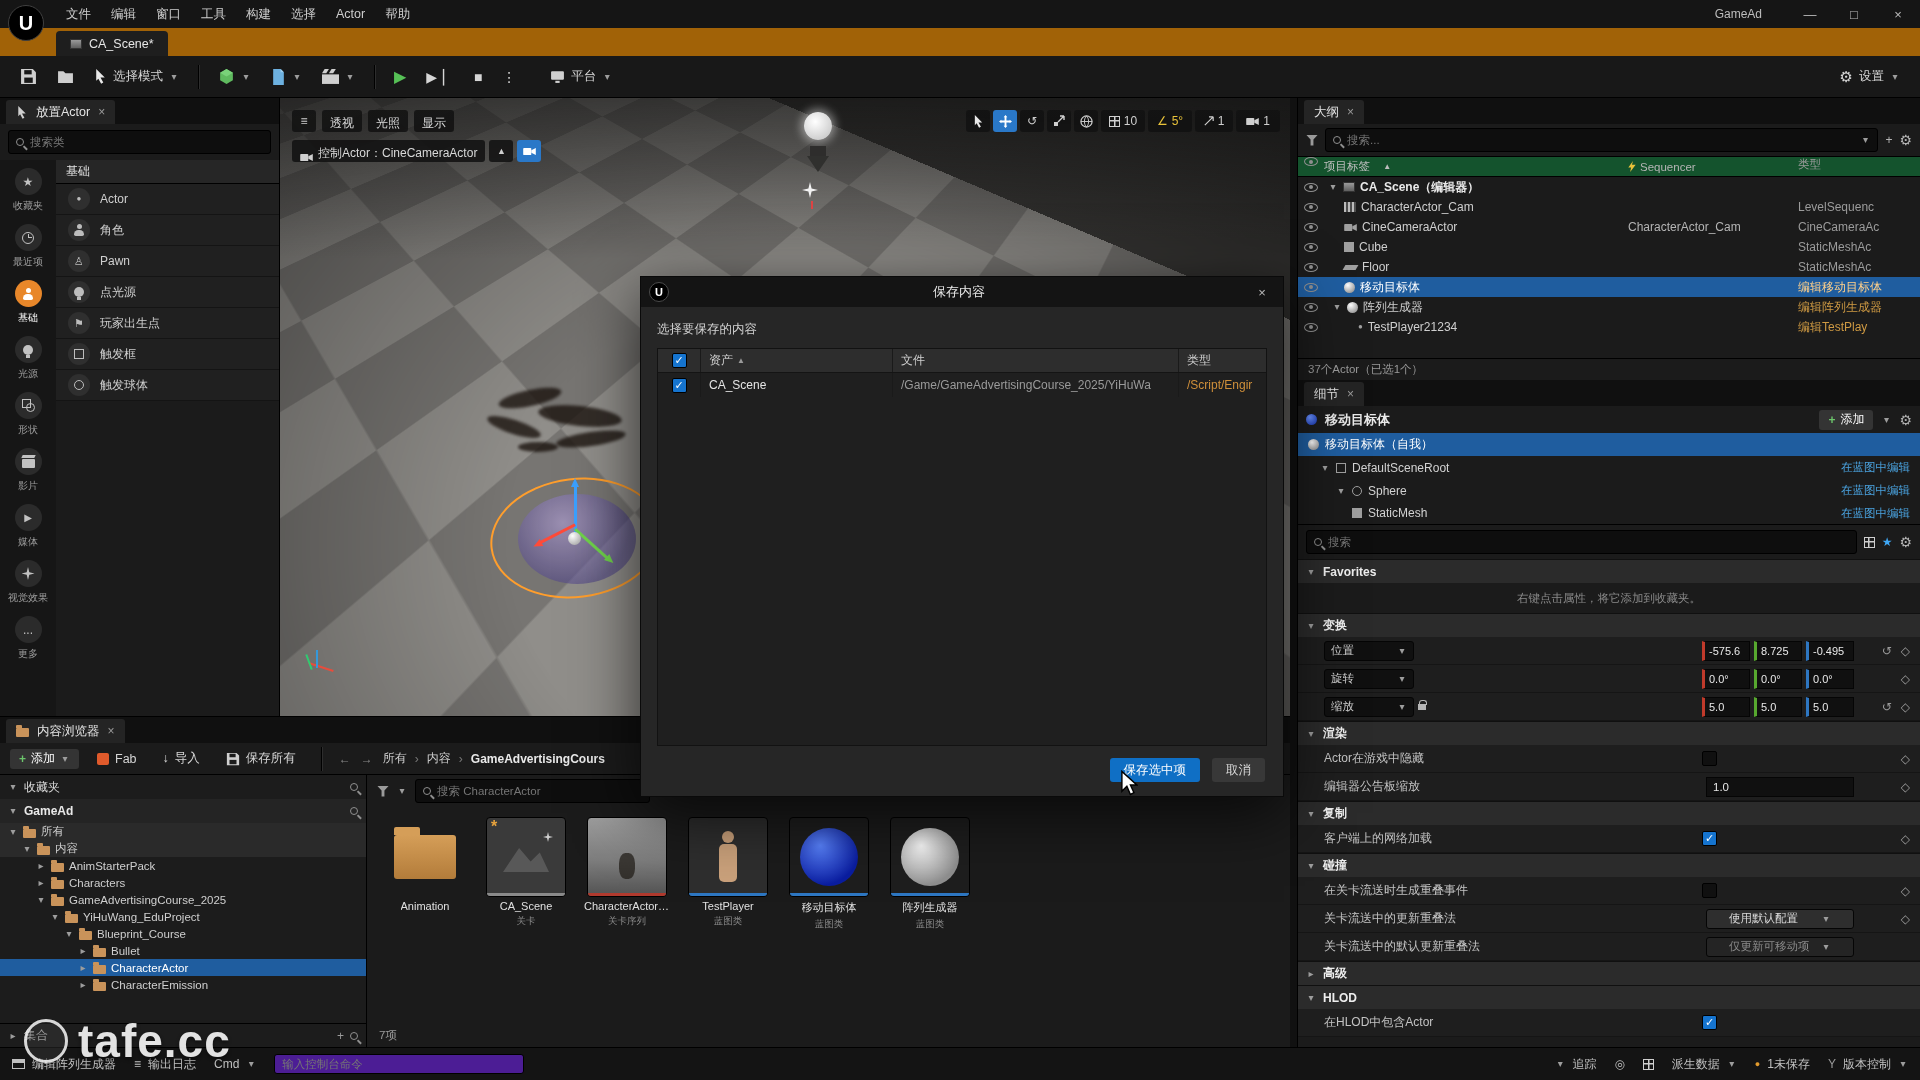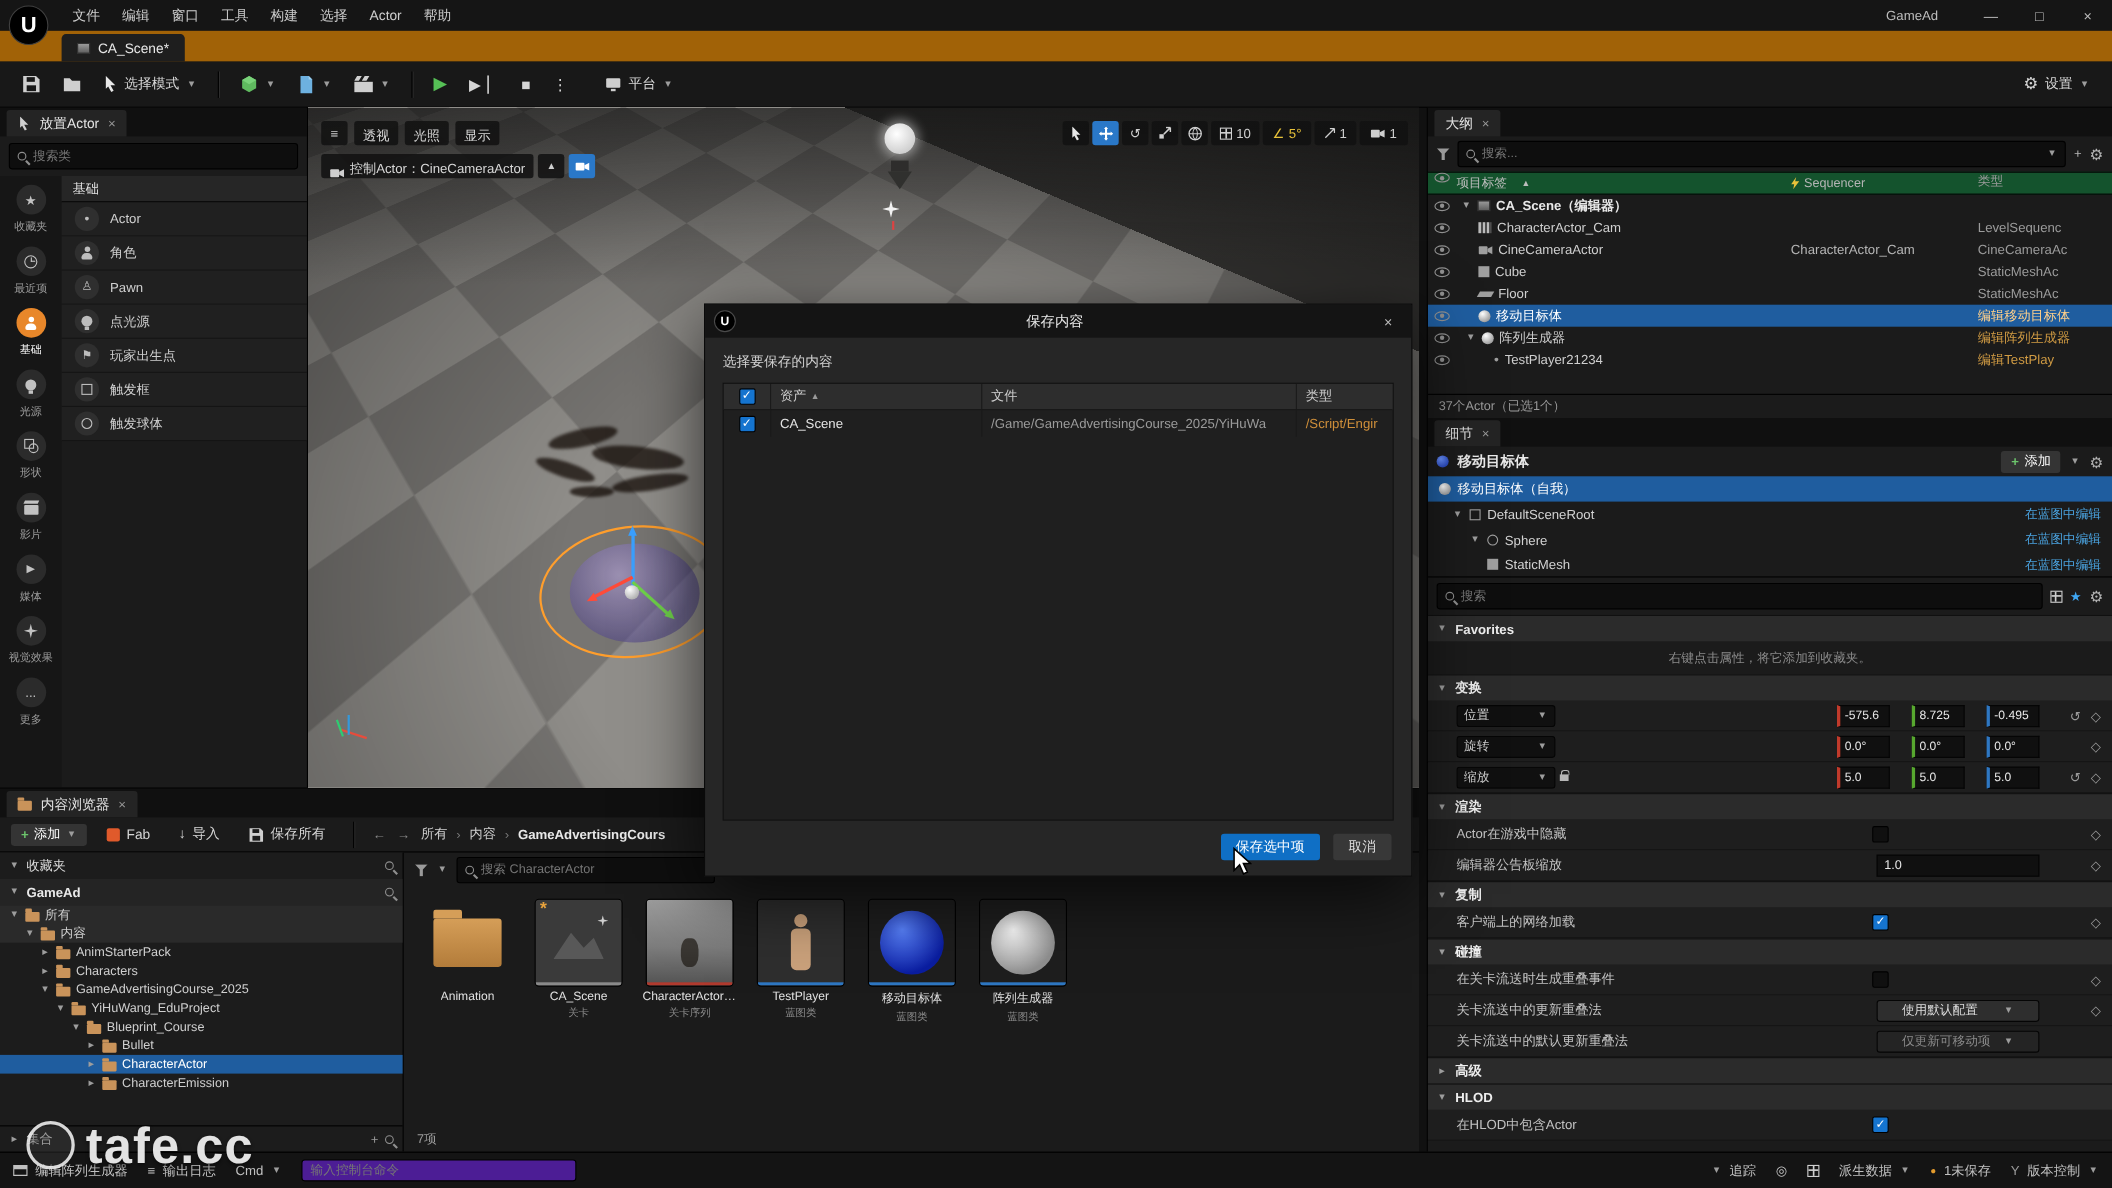--- a/index.html
+++ b/index.html
@@ -121,21 +121,21 @@
 .editlink{margin-left:auto;margin-right:10px;color:#4aa3e0;font-size:11.5px}
 .sec{height:24px;background:#2b2b2b;border-top:1px solid #101010;display:flex;align-items:center;gap:7px;padding-left:8px;color:#eee;font-weight:bold;font-size:12px;flex:none}
 .prow{height:28px;display:flex;align-items:center;background:#1e1e1e;border-bottom:1px solid #151515;padding-left:26px;font-size:12px;color:#c3c3c3;flex:none}
 .plabel{width:250px;overflow:hidden;white-space:nowrap;flex:none}
 .ddl{width:90px;height:20px;background:#101010;border:1px solid #050505;border-radius:3px;display:flex;align-items:center;justify-content:space-between;padding:0 6px;font-size:11.5px;color:#cfcfcf}
 .vbox{width:48px;height:20px;background:#101010;border:1px solid #050505;border-left:3px solid;display:flex;align-items:center;padding:0 4px;font-size:11px;color:#e8e8e8;overflow:hidden;white-space:nowrap;flex:none}
 .vx{border-left-color:#c03a2b}.vy{border-left-color:#57a82f}.vz{border-left-color:#2e77c2}
 .vwide{width:148px;height:20px;background:#101010;border:1px solid #050505;display:flex;align-items:center;padding:0 6px;font-size:11.5px;color:#e6e6e6}
 .dd{width:148px;height:20px;background:#2e2e2e;border:1px solid #050505;border-radius:3px;display:flex;align-items:center;justify-content:space-between;padding:0 22px;font-size:11.5px;color:#ddd}
 .dd.dim{color:#8a8a8a;background:#242424}
-.ctrl{margin-left:auto;display:flex;align-items:center;gap:20px}
+.ctrl{margin-left:auto;display:flex;align-items:center;gap:4px}
 .resets{width:66px;display:flex;gap:9px;justify-content:flex-end;padding-right:10px;color:#9a9a9a;flex:none;font-size:12px}
 
 
 #cbrowser{position:absolute;left:0;top:716px;width:1290px;height:331px;background:#1b1b1b;border-top:1px solid #000;display:flex;flex-direction:column;overflow:hidden}
 .cb-toolbar{height:32px;display:flex;align-items:center;gap:10px;padding:0 10px;flex:none;border-bottom:1px solid #000}
 .cb-body{flex:1;display:flex;min-height:0}
 .cb-left{width:367px;border-right:1px solid #000;display:flex;flex-direction:column;background:#1c1c1c}
 .cb-right{flex:1;display:flex;flex-direction:column;min-width:0;position:relative}
 .treerow{height:17px;display:flex;align-items:center;gap:5px;font-size:11.5px;color:#cfcfcf;flex:none}
 .treerow.sel{background:#1f5d9f;color:#fff}

